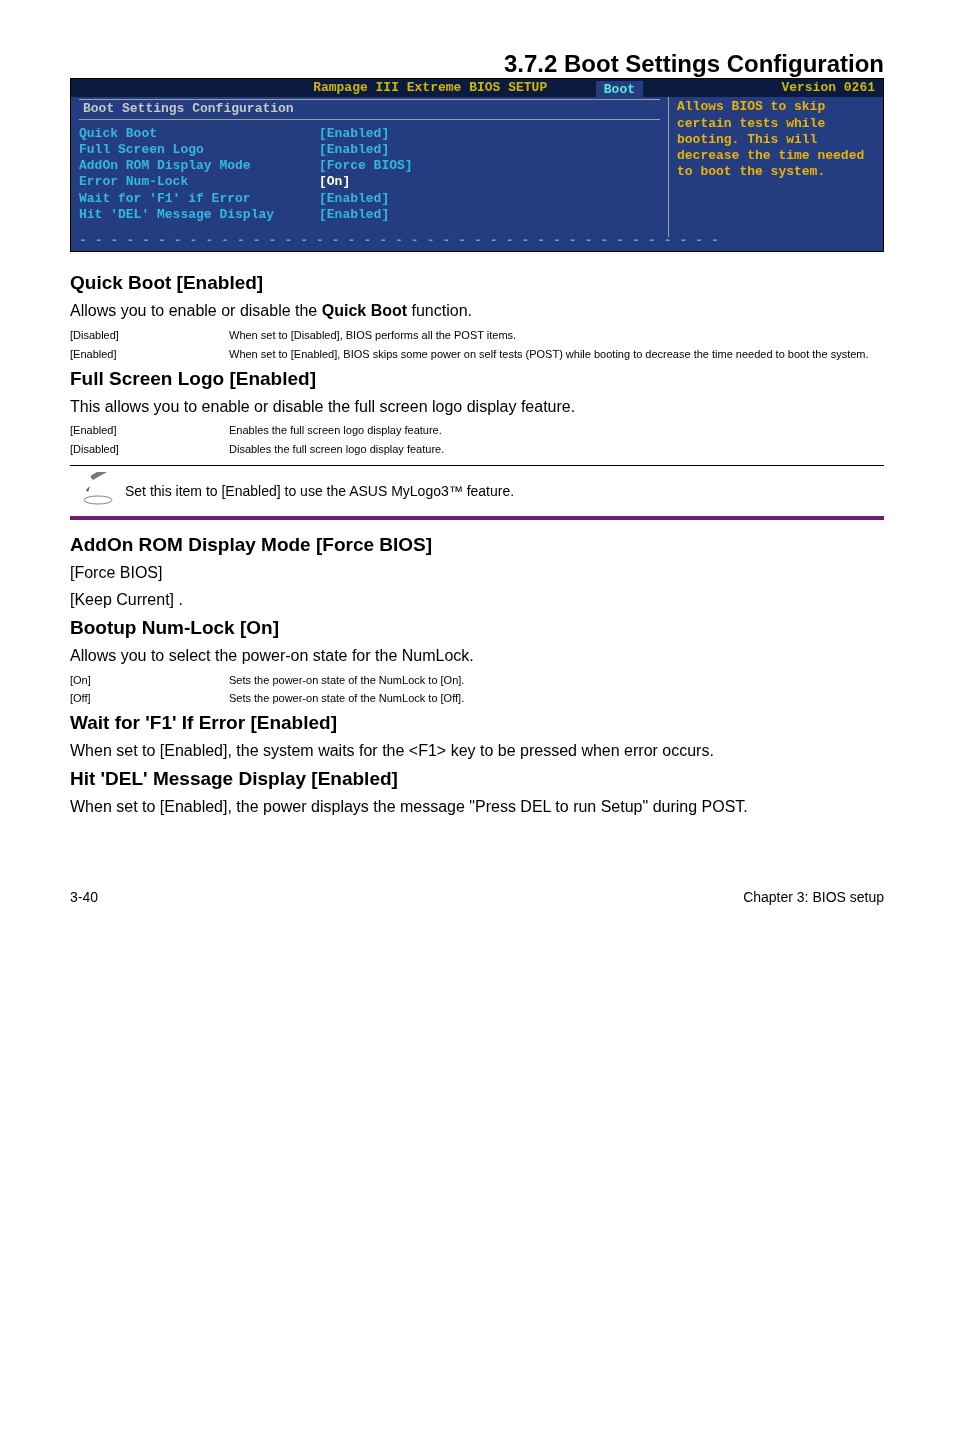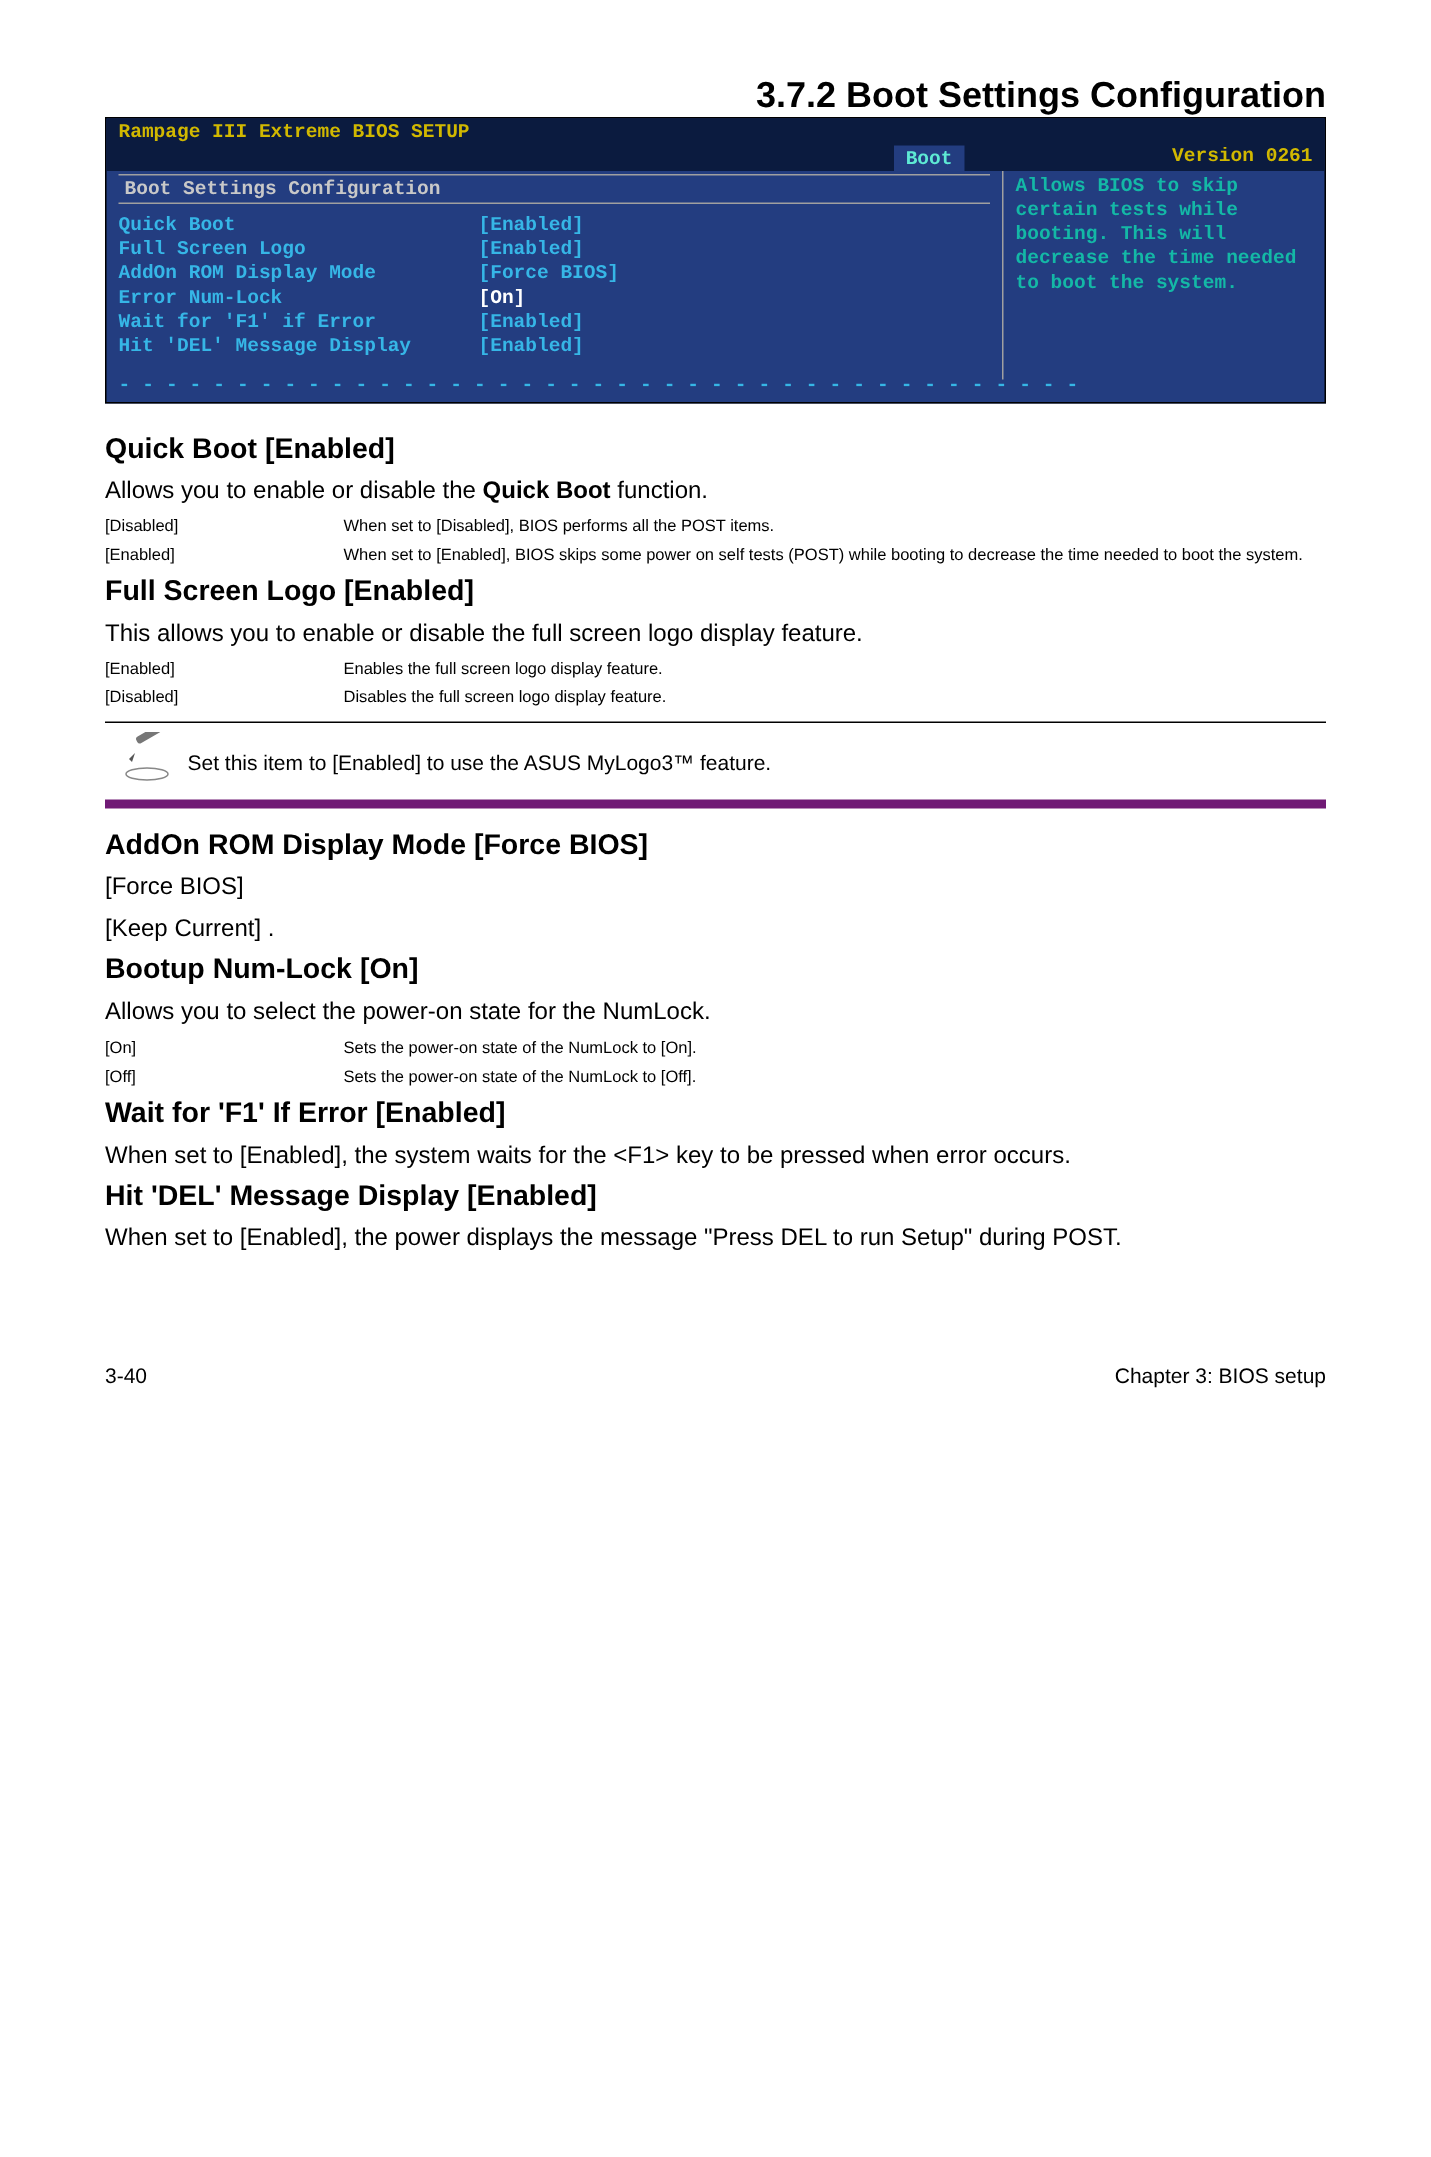--- a/index.html
+++ b/index.html
@@ -31,21 +31,20 @@
     position: relative;
   }
   .bios-header {
     background: #0b1b3f;
     color: #d1b800;
     padding: 1px 8px;
     display: flex;
     justify-content: space-between;
     align-items: flex-start;
     position: relative;
-    flex-direction: column;
   }
   .bios-header .title { flex: 1; text-align: center; }
   .bios-header .ver { white-space: nowrap; margin-left: auto; }
   .bios-header .boot-tab {
     position: absolute;
     right: 240px;
     bottom: -2px;
     background: #233d80;
     color: #5eead4;
     padding: 1px 8px;
@@ -68,21 +67,21 @@
     border-left: none;
     border-right: none;
     color: #c8c8c8;
     padding: 1px 4px;
     margin-bottom: 6px;
   }
   .bios-item-line { color: #36b6e6; }
   .bios-item-label { display: inline-block; width: 240px; }
   .bios-item-val { display: inline-block; color: #36b6e6; }
   .bios-item-white .bios-item-val { color: #fff; }
-  .bios-right-text { color: #14b8a6; }
+  .bios-right-text { color: #eab308; }
 
   .dashed-divider {
     color: #36b6e6;
     font-family: "Courier New", monospace;
     font-weight: bold;
     font-size: 13px;
     letter-spacing: 8px;
     white-space: nowrap;
     overflow: hidden;
     padding: 0 8px 2px 8px;
@@ -108,21 +107,21 @@
     margin-bottom: 4px;
     line-height: 1.35;
   }
   .config-opt { width: 135px; flex-shrink: 0; }
   .config-desc { flex: 1; margin-left: 24px; }
 
   .note-box {
     display: flex;
     align-items: center;
     border-top: 1px solid #000;
-    border-bottom: 6px solid #701a75;
+    border-bottom: 4px solid #701a75;
     margin: 8px 0 14px 0;
     padding: 6px 0;
   }
   .note-icon { width: 55px; text-align: center; }
   .note-text { font-size: 14px; flex: 1; }
 
   .footer {
     display: flex;
     justify-content: space-between;
     font-size: 14px;

